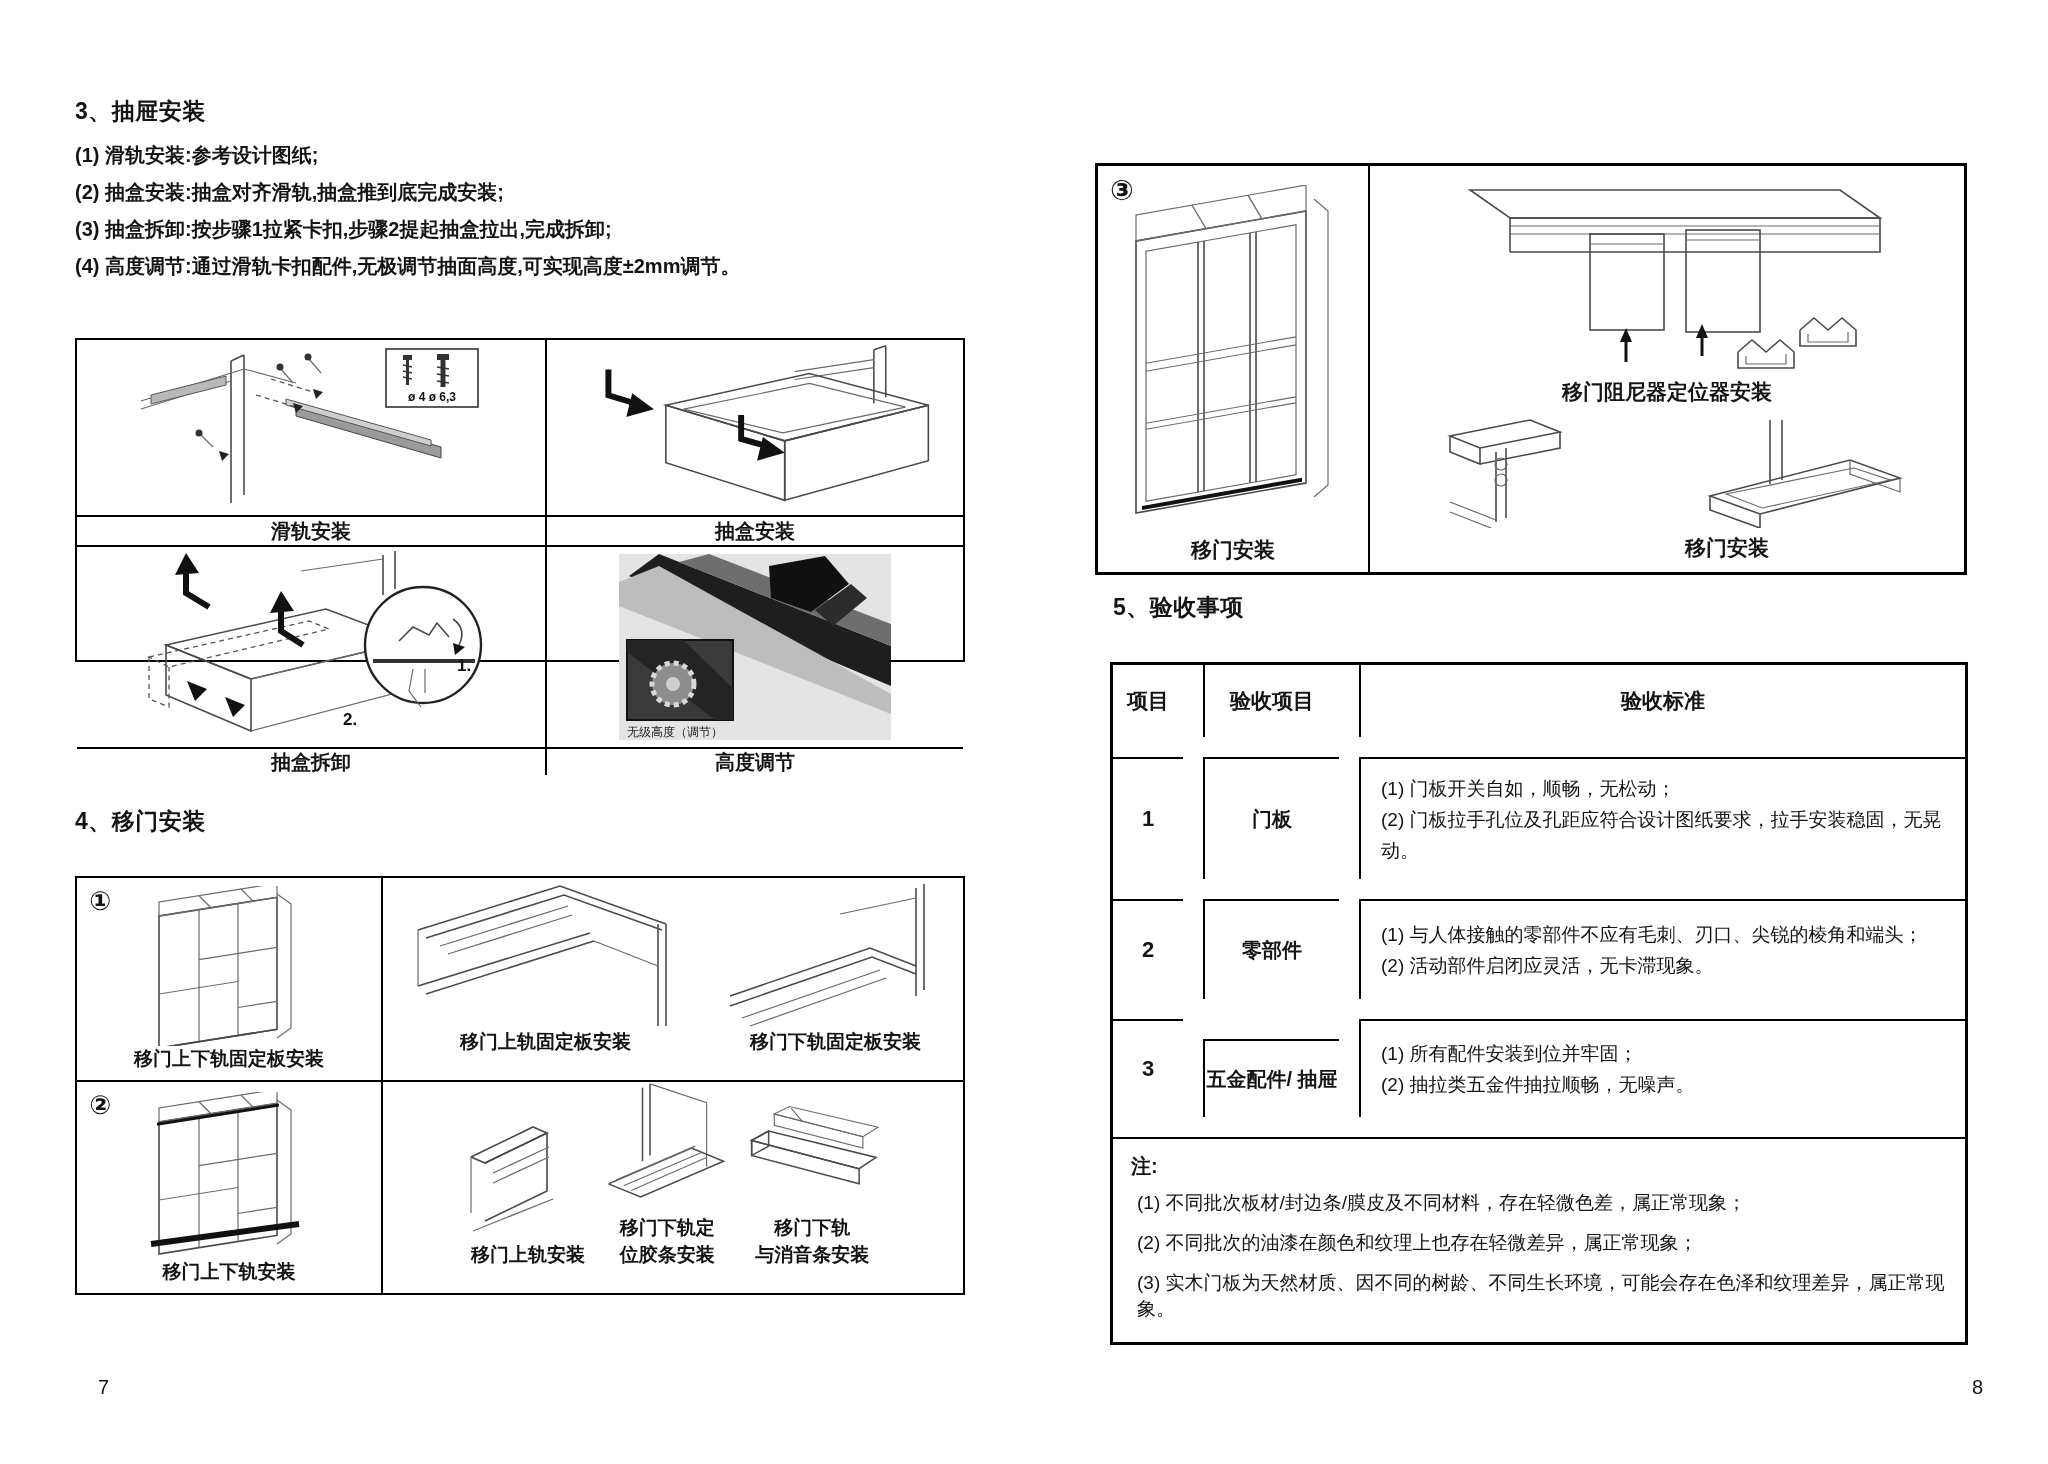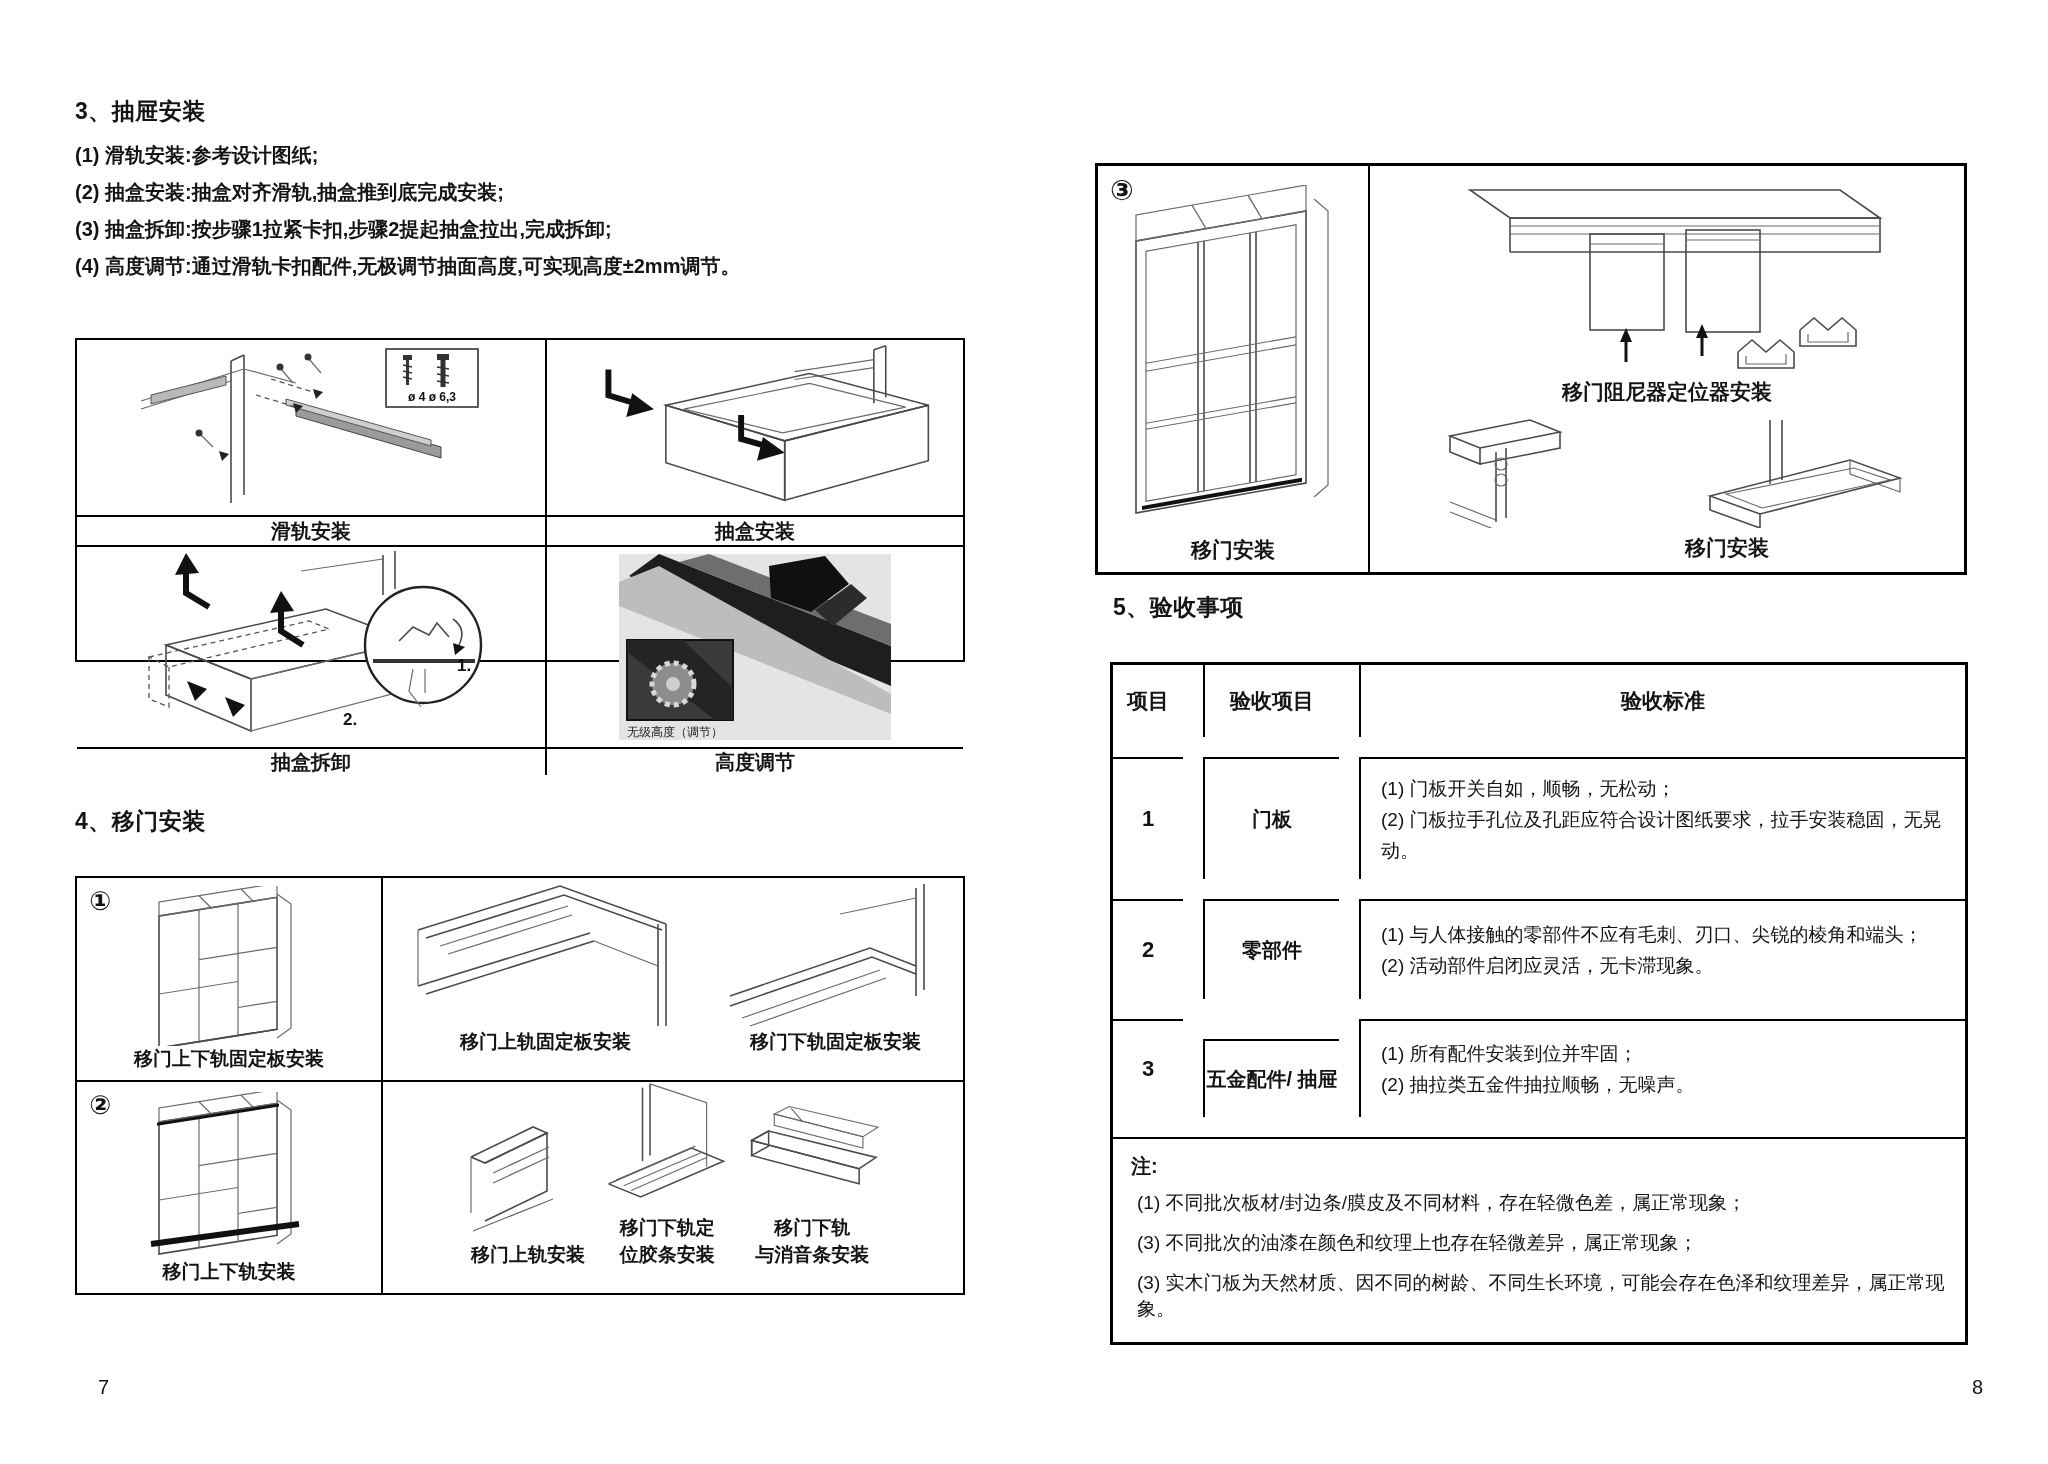--- a/index.html
+++ b/index.html
@@ -375,18 +375,18 @@
   <div class="cell no bt" style="height:98px;">3</div>
   <div class="cell item bt" style="border-left:2px solid #000;margin-top:20px;">五金配件/ 抽屉</div>
   <div class="crit bt" style="border-left:2px solid #000;">
     <div>(1) 所有配件安装到位并牢固；</div>
     <div>(2) 抽拉类五金件抽拉顺畅，无噪声。</div>
   </div>
 
   <div class="notes bt">
     <div class="nt">注:</div>
     <div class="nline">(1) 不同批次板材/封边条/膜皮及不同材料，存在轻微色差，属正常现象；</div>
-    <div class="nline">(3) 不同批次的油漆在颜色和纹理上也存在轻微差异，属正常现象；</div>
+    <div class="nline">(2) 不同批次的油漆在颜色和纹理上也存在轻微差异，属正常现象；</div>
     <div class="nline" style="margin-bottom:2px;">(3) 实木门板为天然材质、因不同的树龄、不同生长环境，可能会存在色泽和纹理差异，属正常现象。</div>
   </div>
 </div>
 
 <div class="pageno" style="left:1972px;top:1376px;">8</div>
 
 </body></html>

